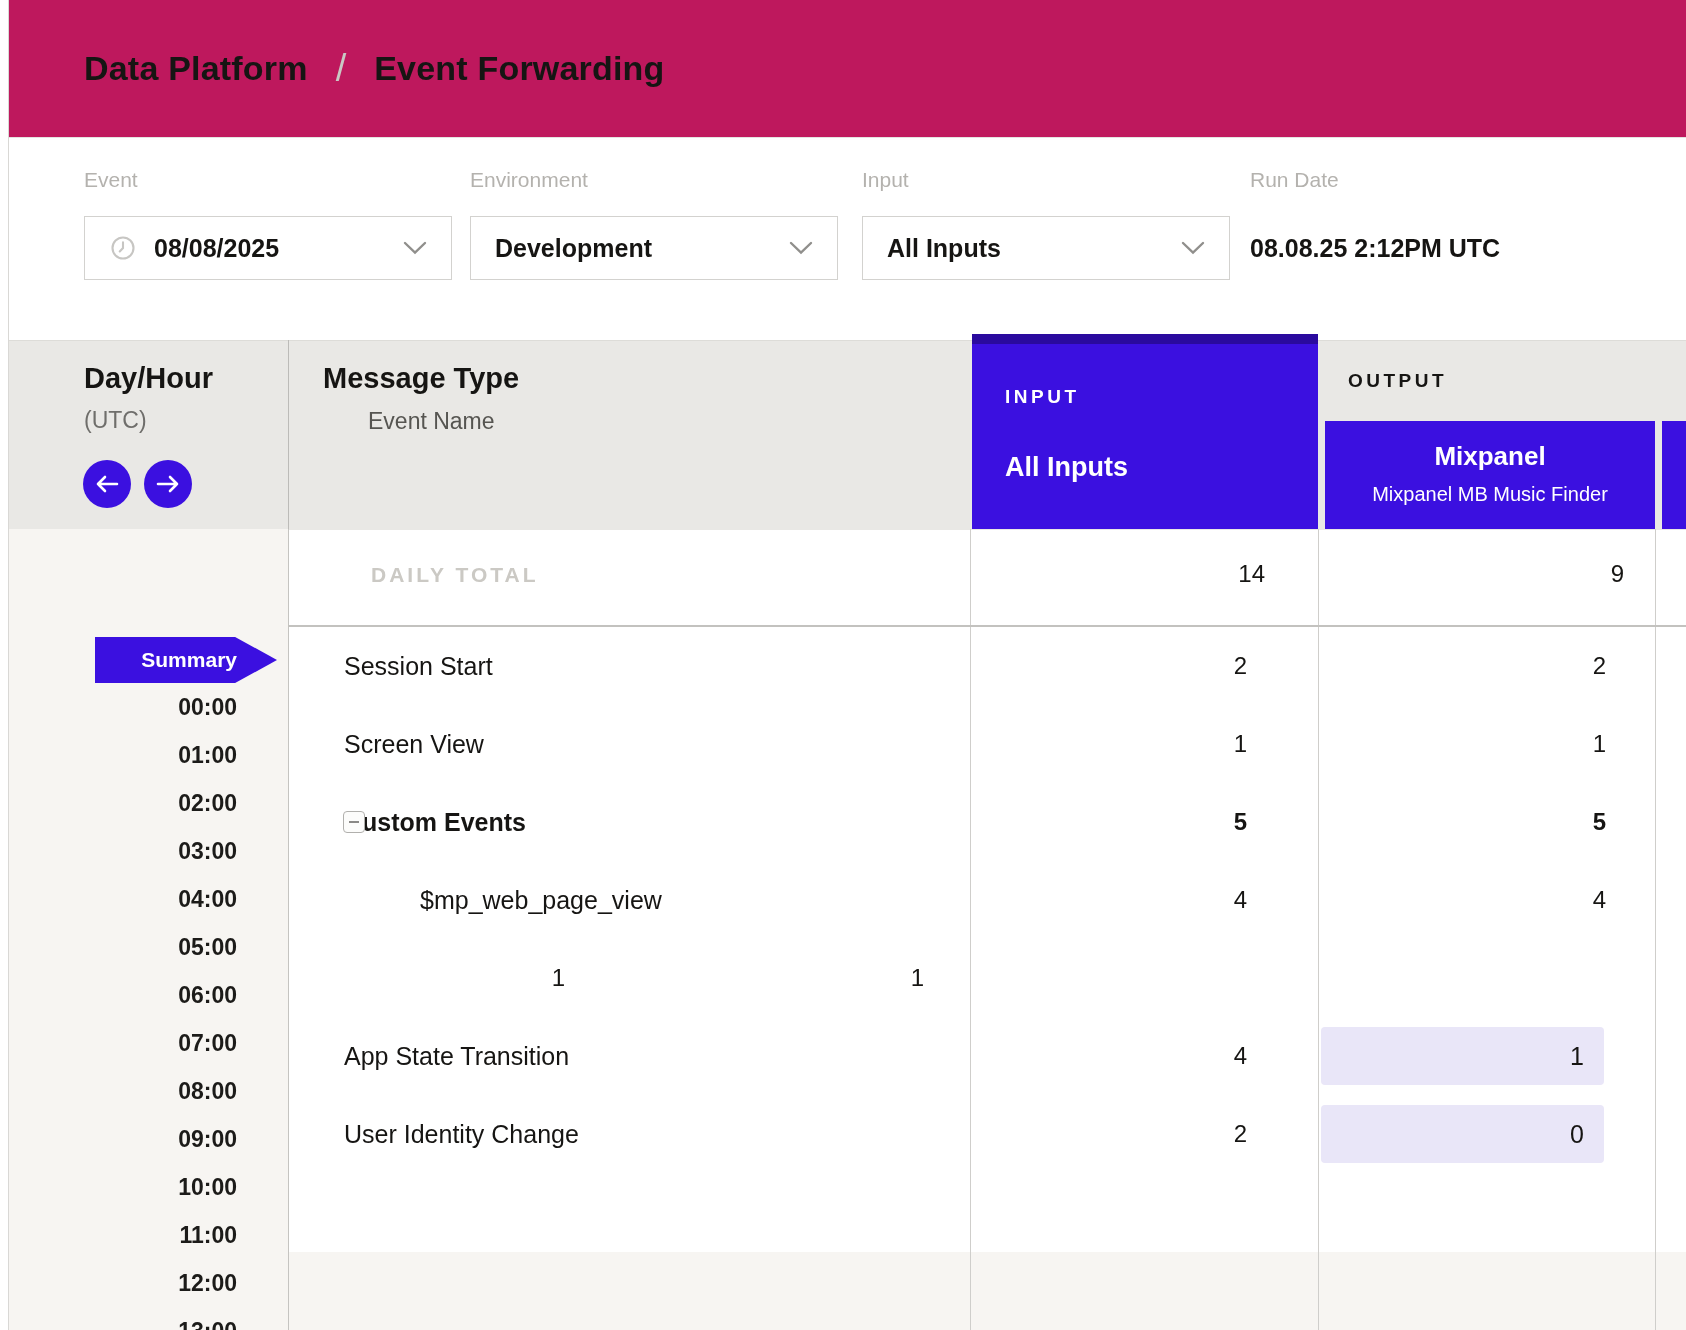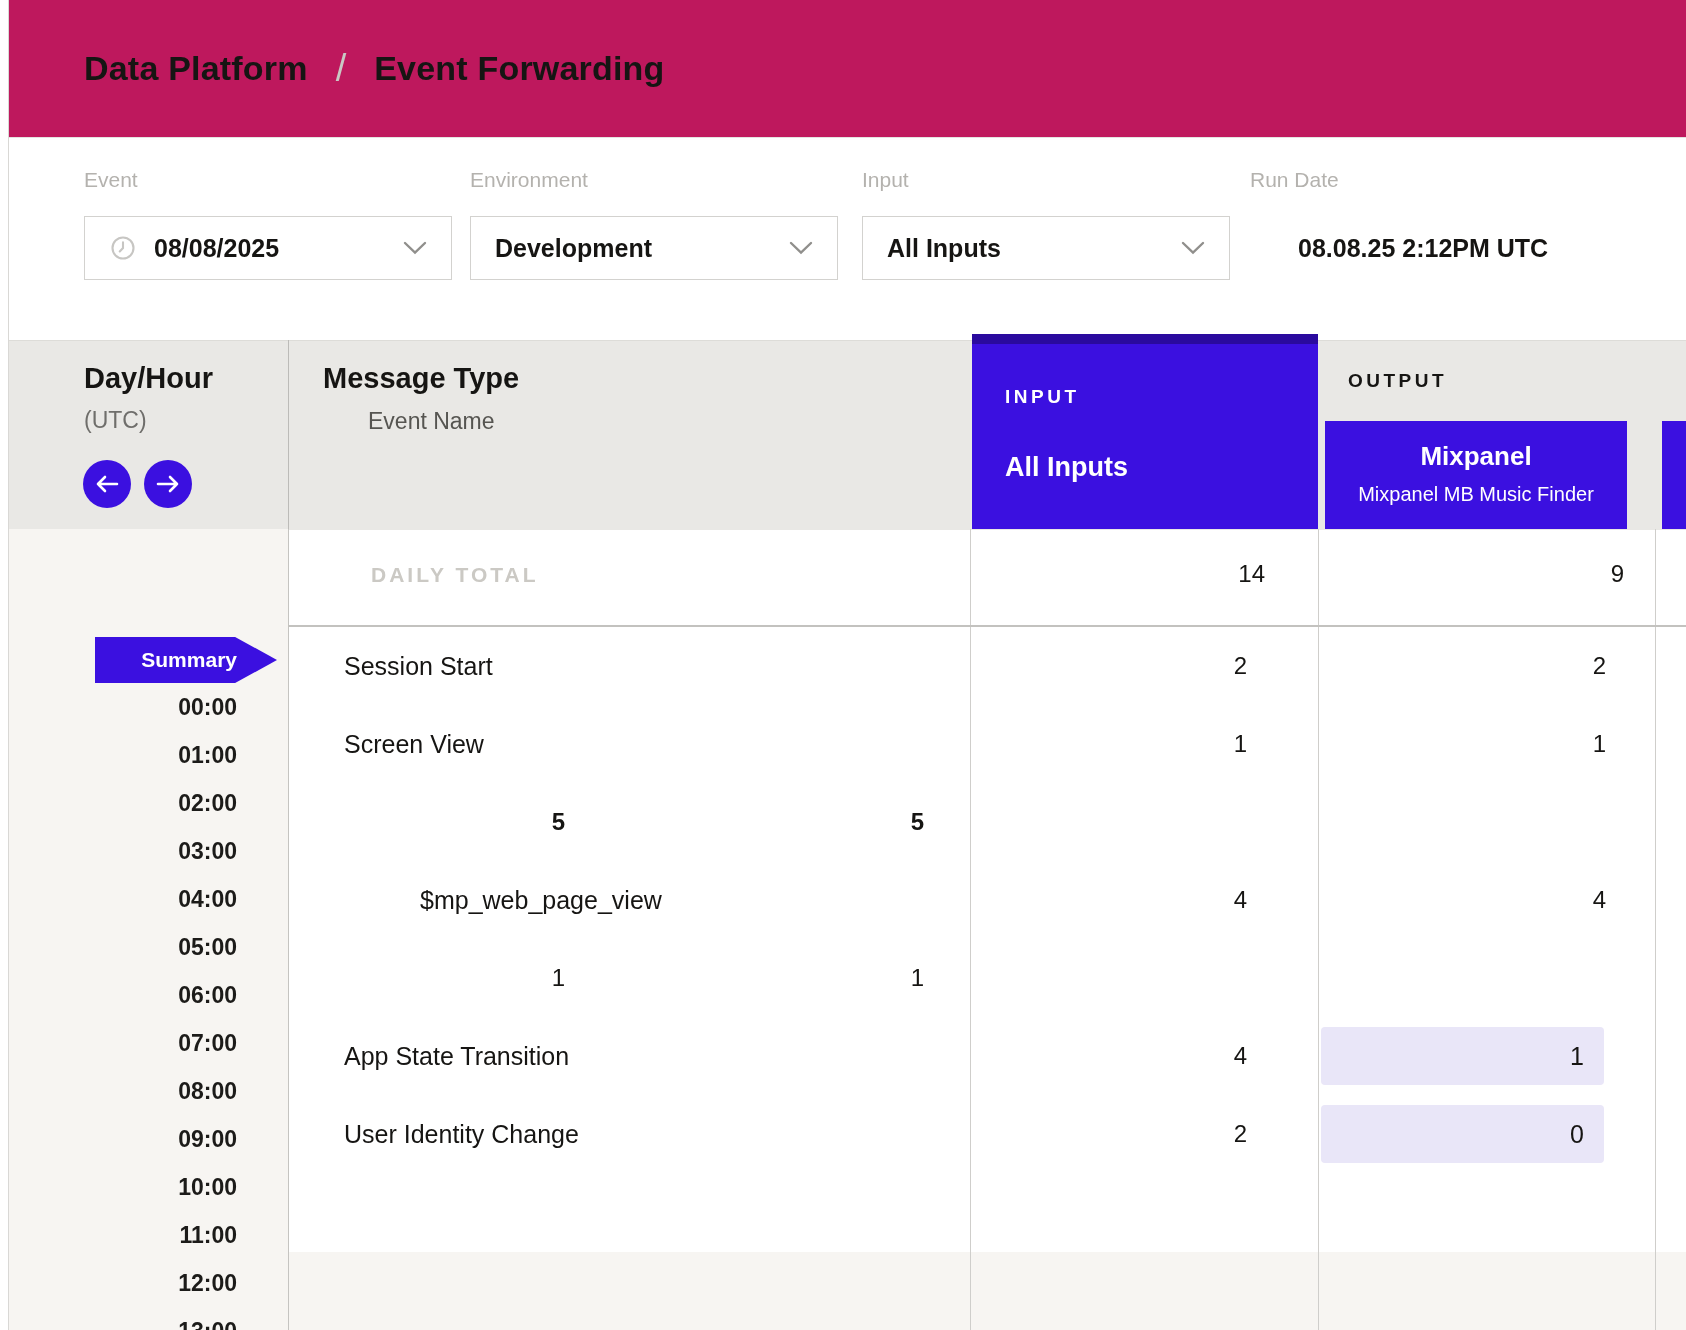--- a/index.html
+++ b/index.html
@@ -36,21 +36,21 @@
   .nav-btn{position:absolute;top:460px;width:48px;height:48px;border-radius:50%;
            background:var(--purple);display:flex;align-items:center;justify-content:center;cursor:pointer;}
   .seclabel{position:absolute;font-size:19px;font-weight:bold;letter-spacing:3.5px;}
 
   .input-block{position:absolute;left:972px;top:334px;width:346px;height:195px;background:var(--purple);}
   .input-strip{position:absolute;left:0;right:0;top:0;height:10px;background:var(--purple-dark);}
   .input-label{position:absolute;left:33px;top:52px;font-size:19px;font-weight:bold;
                letter-spacing:3.5px;color:#fff;}
   .input-name{position:absolute;left:33px;top:118px;font-size:27px;font-weight:bold;color:#fff;}
 
-  .mix-box{position:absolute;left:1325px;top:421px;width:302px;height:108px;background:var(--purple);
+  .mix-box{position:absolute;left:1325px;top:421px;width:330px;height:108px;background:var(--purple);
            text-align:center;color:#fff;}
   .mix-title{position:absolute;left:0;right:0;top:20px;font-size:26px;font-weight:bold;}
   .mix-sub{position:absolute;left:0;right:0;top:62px;font-size:20px;}
   .next-box{position:absolute;left:1662px;top:421px;width:24px;height:108px;background:var(--purple);}
 
   
   .sidebar-bg{position:absolute;left:9px;top:529px;width:279px;bottom:0;background:var(--sidebar);}
   .footer-band{position:absolute;left:288px;right:0;top:1252px;bottom:0;background:var(--sidebar);}
   .vline{position:absolute;top:529px;bottom:0;width:1px;background:#cfcecb;}
 
@@ -128,21 +128,21 @@
 
   <div class="fbox" style="left:862px">
     <span class="fval">All Inputs</span>
     <span class="chev">
       <svg width="24" height="14" viewBox="0 0 24 14" fill="none" stroke="#908f8c" stroke-width="2.4" stroke-linecap="round">
           <path d="M2 2 L12 11.5 L22 2"></path>
         </svg>
     </span>
   </div>
 
-  <div class="rundate" style="left:1298px">08.08.25 2:12PM UTC</div>
+  <div class="rundate" style="left:1250px">08.08.25 2:12PM UTC</div>
 
   <div class="band"></div>
   <div class="band-vline"></div>
 
   <div class="hdr-title" style="left:84px;top:362px">Day/Hour</div>
   <div class="hdr-sub" style="left:84px;top:407px;color:#6f6e6b">(UTC)</div>
 
   <div class="nav-btn" style="left:83px">
     <svg width="26" height="22" viewBox="0 0 26 22" fill="none" stroke="#ffffff" stroke-width="2.6" stroke-linecap="round" stroke-linejoin="round">
         <path d="M23 11 H4 M11 4 L4 11 L11 18"></path>
@@ -188,20 +188,23 @@
         <div class="cell-label">Session Start</div>
         <div class="cell-in">2</div>
         <div class="cell-out plain">2</div>
       </div>
       <div class="erow">
         <div class="cell-label">Screen View</div>
         <div class="cell-in">1</div>
         <div class="cell-out plain">1</div>
       </div>
       <div class="erow bold">
+        <div class="cell-label"><span class="minusbox">
+            <span class="mbar"></span>
+          </span>Custom Events</div>
         <div class="cell-in">5</div>
         <div class="cell-out plain">5</div>
       </div>
       <div class="erow">
         <div class="cell-label g">$mp_web_page_view</div>
         <div class="cell-in">4</div>
         <div class="cell-out plain">4</div>
       </div>
       <div class="erow">
         <div class="cell-in">1</div>

